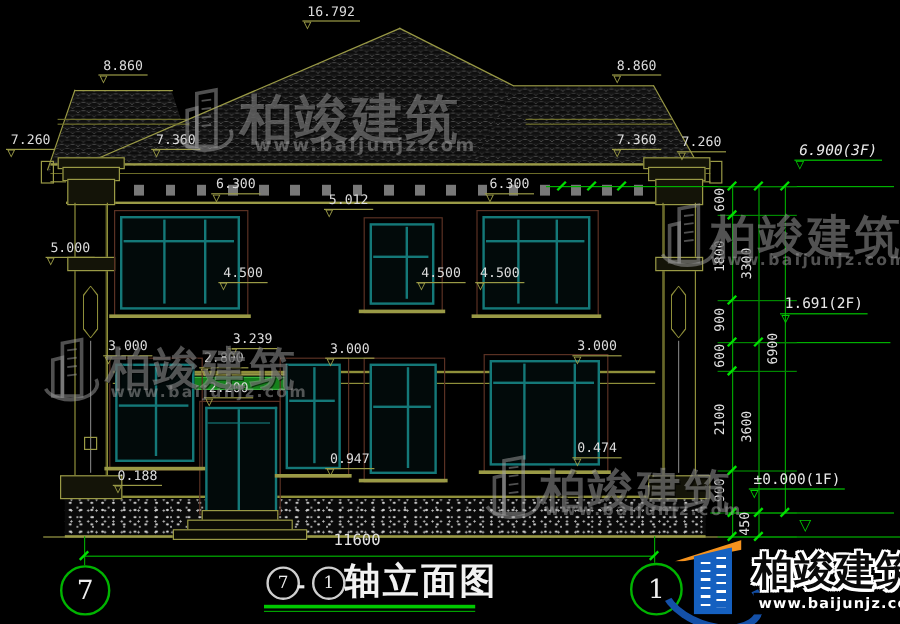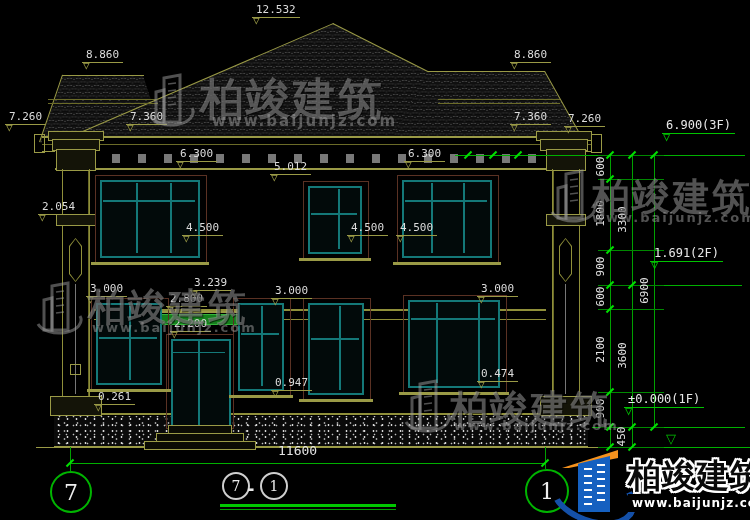--- a/index.html
+++ b/index.html
@@ -161,59 +161,60 @@
   <div class="gline" style="left:70px;top:463px;width:475px;"></div>
   <div class="tick" style="left:65px;top:462px;"></div>
   <div class="tick" style="left:540px;top:462px;"></div>
   <div class="abs" style="left:278px;top:443px;color:#e2e2e2;font:13px 'DejaVu Sans Mono','Liberation Mono',monospace;">11600</div>
   <div class="bubble" style="left:50px;top:471px;width:38px;height:38px;border:2px solid #00b400;font-size:22px;">7</div>
   <div class="bubble" style="left:525px;top:469px;width:40px;height:40px;border:2px solid #00b400;font-size:22px;z-index:45;">1</div>
 
   <div class="bubble" style="left:222px;top:472px;width:24px;height:24px;border:2px solid #cfcfcf;font-size:14px;z-index:46;">7</div>
   <div class="abs" style="left:247px;top:478px;color:#e8e8e8;font-size:18px;font-weight:700;z-index:46;">-</div>
   <div class="bubble" style="left:260px;top:472px;width:24px;height:24px;border:2px solid #cfcfcf;font-size:14px;z-index:46;">1</div>
+  <div class="abs" style="left:287px;top:464px;color:#f2f2f2;font-size:30px;font-weight:700;letter-spacing:2px;z-index:46;">轴立面图</div>
   <div class="abs" style="left:220px;top:504px;width:176px;height:3px;background:#00c800;z-index:46;"></div>
   <div class="abs" style="left:220px;top:509px;width:176px;height:1px;background:#00a000;z-index:46;"></div>
 
   <div class="abs" style="left:540px;top:448px;width:210px;height:72px;z-index:50;">
     <div class="abs" style="left:8px;top:20px;width:78px;height:44px;border:6px solid #1450a8;border-radius:50%;border-top-color:rgba(0,0,0,0);border-left-color:rgba(0,0,0,0);transform:rotate(20deg);"></div>
     <div class="abs" style="left:22px;top:2px;width:56px;height:18px;background:#f5921e;clip-path:polygon(0 100%,100% 0,100% 45%,12% 100%);"></div>
     <div class="abs" style="left:38px;top:8px;width:32px;height:56px;background:#1560c0;clip-path:polygon(0 14%,100% 0,100% 100%,0 100%);">
       <div class="abs" style="left:6px;top:12px;width:8px;height:38px;background:repeating-linear-gradient(#fff 0 2px,rgba(0,0,0,0) 2px 7px);"></div>
       <div class="abs" style="left:19px;top:8px;width:8px;height:42px;background:repeating-linear-gradient(#fff 0 2px,rgba(0,0,0,0) 2px 7px);"></div>
     </div>
     <div class="abs" style="left:88px;top:6px;font-size:33px;font-weight:900;letter-spacing:1px;color:#0a0a0a;white-space:nowrap;text-shadow:-2px -2px 0 #fff,2px -2px 0 #fff,-2px 2px 0 #fff,2px 2px 0 #fff,0 2px 0 #fff,2px 0 0 #fff,0 -2px 0 #fff,-2px 0 0 #fff;">柏竣建筑</div>
     <div class="abs" style="left:88px;top:46px;background:#000;color:#fff;font-weight:700;font-size:12px;letter-spacing:1px;padding:2px 4px;white-space:nowrap;">www.baijunjz.com</div>
   </div>
 
   <div id="gen-layer">
-      <div class="elev" style="left:252px;top:3px;"><span class="lbl">12.532</span><span class="tri">▽</span></div>
+      <div class="elev" style="left:252px;top:3px;"><span class="lbl">16.792</span><span class="tri">▽</span></div>
       <div class="elev" style="left:82px;top:48px;"><span class="lbl">8.860</span><span class="tri">▽</span></div>
       <div class="elev" style="left:510px;top:48px;"><span class="lbl">8.860</span><span class="tri">▽</span></div>
       <div class="elev" style="left:5px;top:110px;"><span class="lbl">7.260</span><span class="tri">▽</span></div>
       <div class="elev" style="left:126px;top:110px;"><span class="lbl">7.360</span><span class="tri">▽</span></div>
       <div class="elev" style="left:510px;top:110px;"><span class="lbl">7.360</span><span class="tri">▽</span></div>
       <div class="elev" style="left:564px;top:112px;"><span class="lbl">7.260</span><span class="tri">▽</span></div>
       <div class="elev" style="left:176px;top:147px;"><span class="lbl">6.300</span><span class="tri">▽</span></div>
       <div class="elev" style="left:404px;top:147px;"><span class="lbl">6.300</span><span class="tri">▽</span></div>
       <div class="elev" style="left:270px;top:160px;"><span class="lbl">5.012</span><span class="tri">▽</span></div>
-      <div class="elev" style="left:38px;top:200px;"><span class="lbl">2.054</span><span class="tri">▽</span></div>
+      <div class="elev" style="left:38px;top:200px;"><span class="lbl">5.000</span><span class="tri">▽</span></div>
       <div class="elev" style="left:182px;top:221px;"><span class="lbl">4.500</span><span class="tri">▽</span></div>
       <div class="elev" style="left:347px;top:221px;"><span class="lbl">4.500</span><span class="tri">▽</span></div>
       <div class="elev" style="left:396px;top:221px;"><span class="lbl">4.500</span><span class="tri">▽</span></div>
       <div class="elev" style="left:190px;top:276px;"><span class="lbl">3.239</span><span class="tri">▽</span></div>
       <div class="elev" style="left:86px;top:282px;"><span class="lbl">3.000</span><span class="tri">▽</span></div>
       <div class="elev" style="left:271px;top:284px;"><span class="lbl">3.000</span><span class="tri">▽</span></div>
       <div class="elev" style="left:477px;top:282px;"><span class="lbl">3.000</span><span class="tri">▽</span></div>
       <div class="elev" style="left:166px;top:292px;"><span class="lbl">2.800</span><span class="tri">▽</span></div>
       <div class="elev" style="left:170px;top:317px;"><span class="lbl">2.200</span><span class="tri">▽</span></div>
       <div class="elev" style="left:271px;top:376px;"><span class="lbl">0.947</span><span class="tri">▽</span></div>
       <div class="elev" style="left:477px;top:367px;"><span class="lbl">0.474</span><span class="tri">▽</span></div>
-      <div class="elev" style="left:94px;top:390px;"><span class="lbl">0.261</span><span class="tri">▽</span></div>
-      <div class="elev green" style="left:662px;top:118px;"><span class="lbl">6.900(3F)</span><span class="tri">▽</span></div>
+      <div class="elev" style="left:94px;top:390px;"><span class="lbl">0.188</span><span class="tri">▽</span></div>
+      <div class="elev green" style="left:662px;top:118px;font-style:italic;"><span class="lbl">6.900(3F)</span><span class="tri">▽</span></div>
       <div class="elev green" style="left:650px;top:246px;"><span class="lbl">1.691(2F)</span><span class="tri">▽</span></div>
       <div class="elev green" style="left:624px;top:392px;"><span class="lbl">±0.000(1F)</span><span class="tri">▽</span></div>
       <div class="vnum" style="left:578px;top:160px;">600</div>
       <div class="vnum" style="left:578px;top:207px;">1800</div>
       <div class="vnum" style="left:578px;top:260px;">900</div>
       <div class="vnum" style="left:578px;top:290px;">600</div>
       <div class="vnum" style="left:578px;top:343px;">2100</div>
       <div class="vnum" style="left:578px;top:402px;">900</div>
       <div class="vnum" style="left:599px;top:430px;">450</div>
       <div class="vnum" style="left:600px;top:213px;">3300</div>

